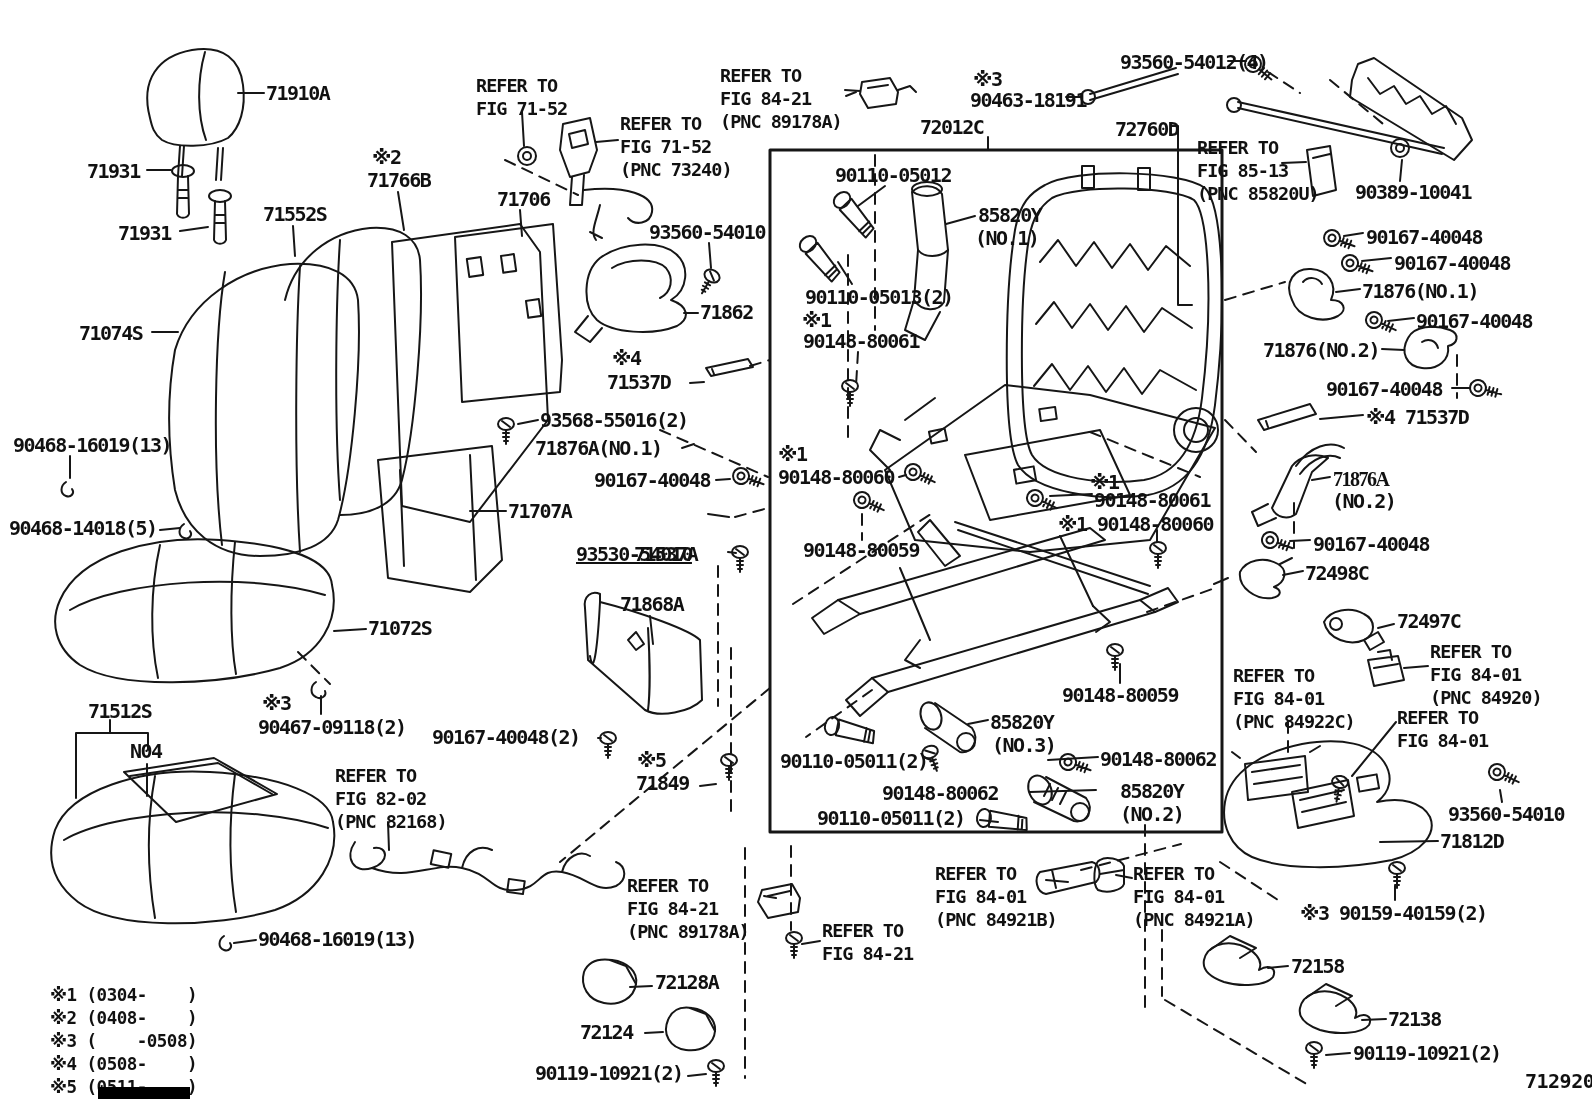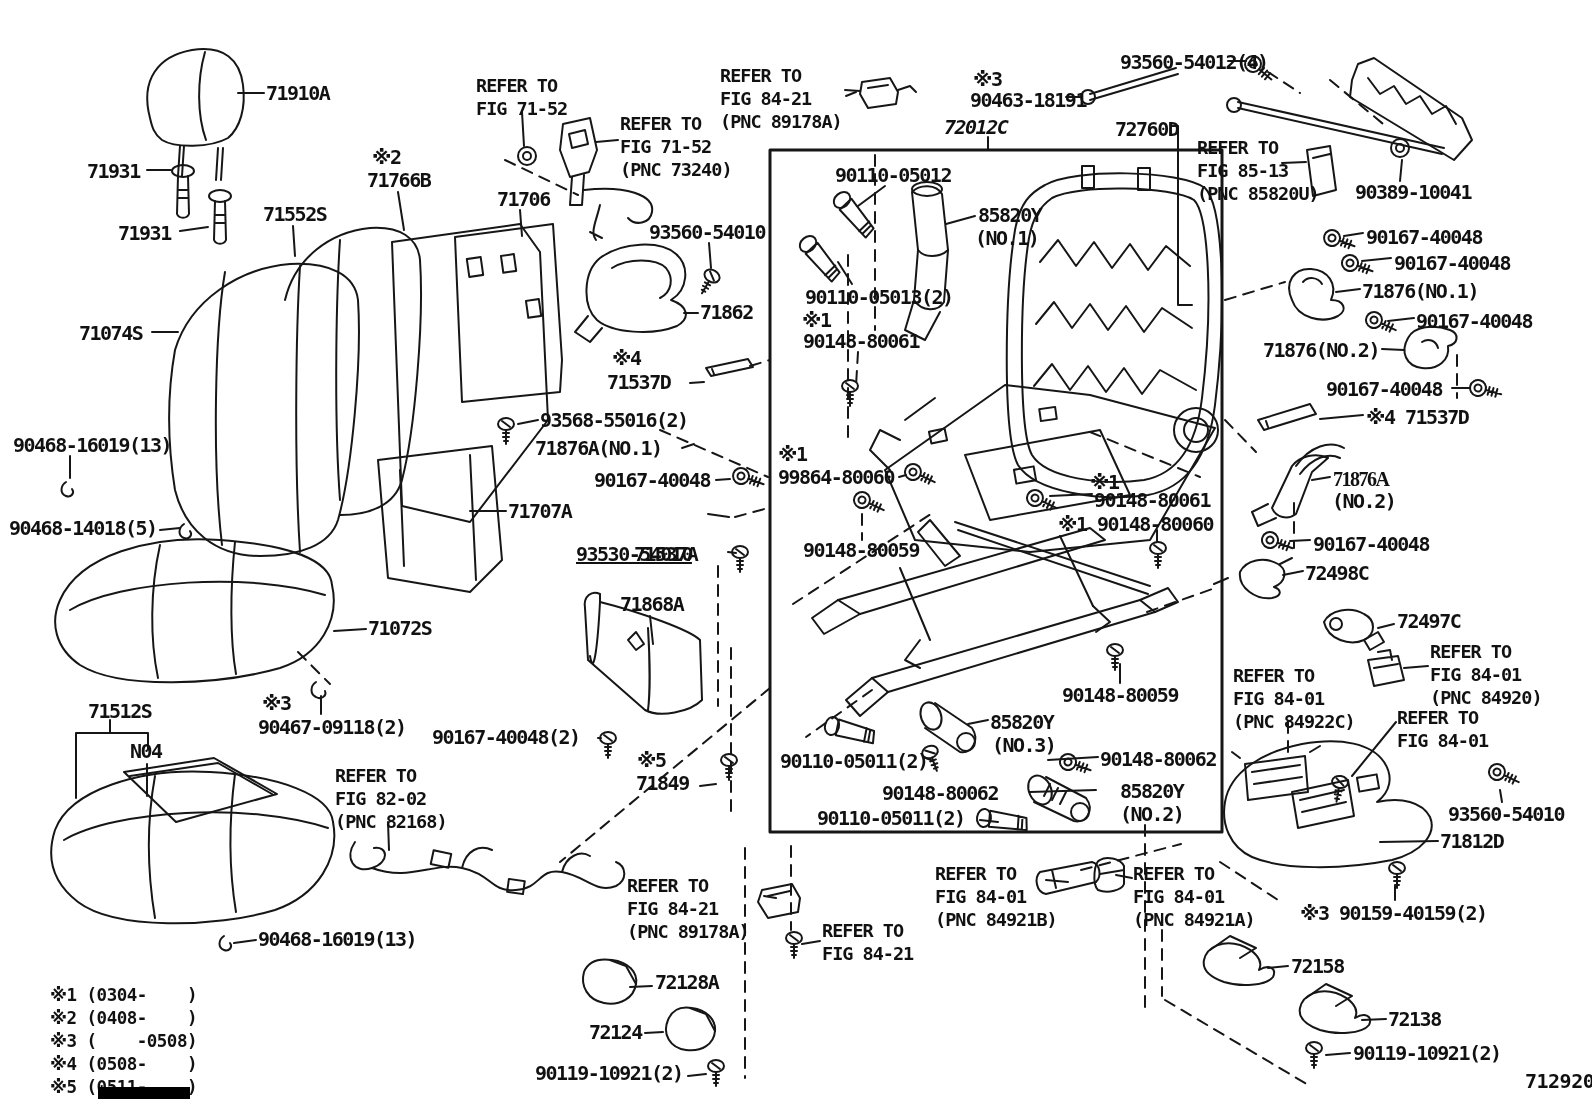--- a/index.html
+++ b/index.html
@@ -437,48 +437,48 @@
 (PNC 82168)</div>
       <div class="lbl" style="left: 432px; top: 726px;">90167-40048(2)</div>
       <div class="lbl" style="left: 637px; top: 749px;">※5</div>
       <div class="lbl" style="left: 636px; top: 772px;">71849</div>
       <div class="lbl ref" style="left: 627px; top: 874px;">REFER TO
 FIG 84-21
 (PNC 89178A)</div>
       <div class="lbl ref" style="left: 822px; top: 919px;">REFER TO
 FIG 84-21</div>
       <div class="lbl" style="left: 655px; top: 971px;">72128A</div>
-      <div class="lbl" style="left: 580px; top: 1021px; margin-left: 9px;">72124</div>
+      <div class="lbl" style="left: 580px; top: 1021px;">72124</div>
       <div class="lbl" style="left: 535px; top: 1062px;">90119-10921(2)</div>
       <div class="lbl" style="left: 258px; top: 928px;">90468-16019(13)</div>
       <div class="lbl" style="left: 835px; top: 164px;">90110-05012</div>
       <div class="lbl" style="left: 978px; top: 204px;">85820Y</div>
       <div class="lbl" style="left: 975px; top: 227px;">(NO.1)</div>
       <div class="lbl" style="left: 805px; top: 286px;">90110-05013(2)</div>
       <div class="lbl" style="left: 802px; top: 309px;">※1</div>
       <div class="lbl" style="left: 803px; top: 330px;">90148-80061</div>
       <div class="lbl" style="left: 778px; top: 443px;">※1</div>
-      <div class="lbl" style="left: 778px; top: 466px;">99864-80060</div>
+      <div class="lbl" style="left: 778px; top: 466px;">90148-80060</div>
       <div class="lbl" style="left: 803px; top: 539px;">90148-80059</div>
       <div class="lbl" style="left: 1090px; top: 471px;">※1</div>
       <div class="lbl" style="left: 1094px; top: 489px;">90148-80061</div>
       <div class="lbl" style="left: 1058px; top: 513px;">※1 90148-80060</div>
       <div class="lbl" style="left: 1062px; top: 684px;">90148-80059</div>
       <div class="lbl" style="left: 990px; top: 711px;">85820Y</div>
       <div class="lbl" style="left: 992px; top: 734px;">(NO.3)</div>
       <div class="lbl" style="left: 780px; top: 750px;">90110-05011(2)</div>
       <div class="lbl" style="left: 882px; top: 782px;">90148-80062</div>
       <div class="lbl" style="left: 817px; top: 807px;">90110-05011(2)</div>
       <div class="lbl" style="left: 1100px; top: 748px;">90148-80062</div>
       <div class="lbl" style="left: 1120px; top: 780px;">85820Y</div>
       <div class="lbl" style="left: 1120px; top: 803px;">(NO.2)</div>
       <div class="lbl" style="left: 1108px; top: 51px; margin-left: 12px;">93560-54012(4)</div>
       <div class="lbl" style="left: 973px; top: 68px;">※3</div>
       <div class="lbl" style="left: 970px; top: 89px;">90463-18191</div>
-      <div class="lbl" style="left: 944px; top: 116px; font-style: italic;">72012C</div>
+      <div class="lbl" style="left: 920px; top: 116px;">72012C</div>
       <div class="lbl" style="left: 1115px; top: 118px; text-align: center;">72760D</div>
       <div class="lbl ref" style="left: 1197px; top: 136px;">REFER TO
 FIG 85-13
 (PNC 85820U)</div>
       <div class="lbl" style="left: 1355px; top: 181px;">90389-10041</div>
       <div class="lbl" style="left: 1366px; top: 226px;">90167-40048</div>
       <div class="lbl" style="left: 1394px; top: 252px;">90167-40048</div>
       <div class="lbl" style="left: 1362px; top: 280px;">71876(NO.1)</div>
       <div class="lbl" style="left: 1416px; top: 310px;">90167-40048</div>
       <div class="lbl" style="left: 1263px; top: 339px;">71876(NO.2)</div>

